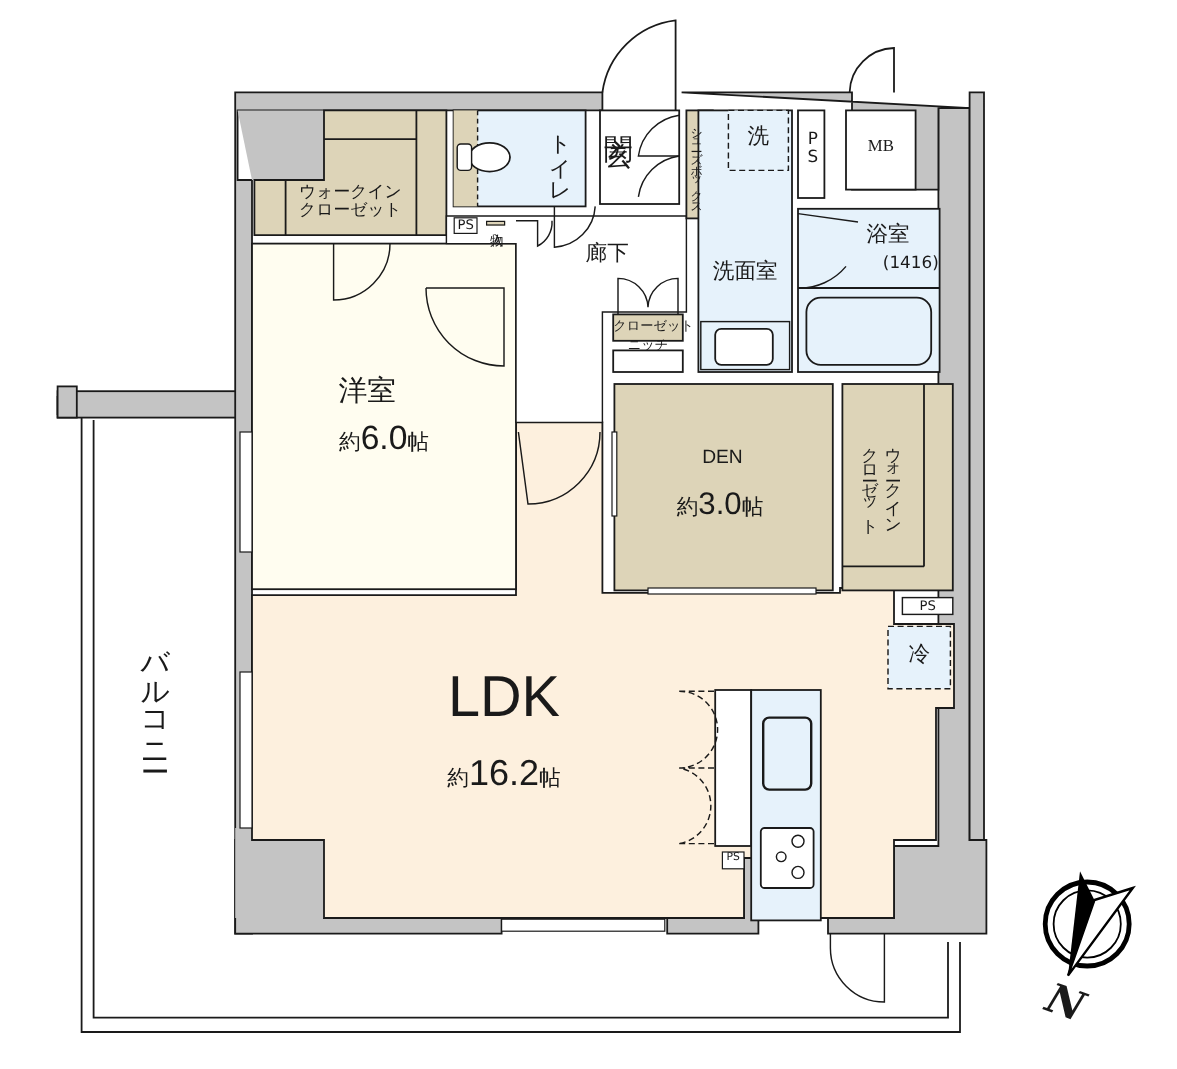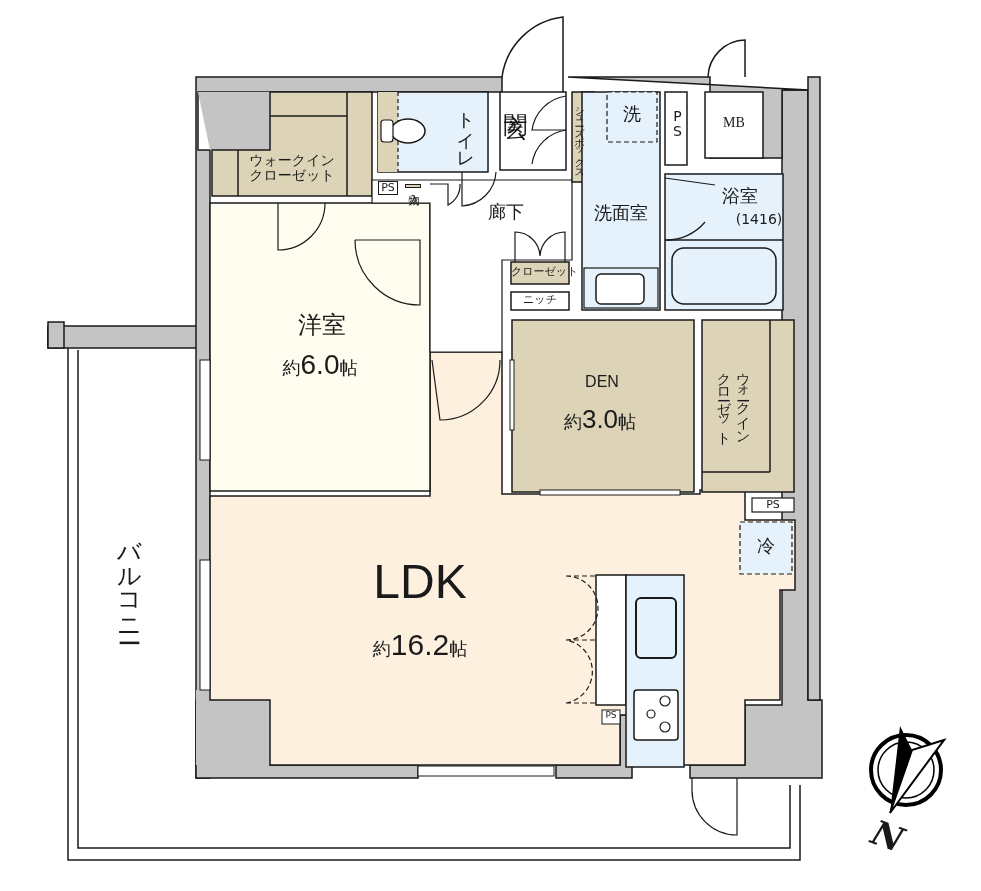--- a/index.html
+++ b/index.html
@@ -122,21 +122,21 @@
 
   <g fill="#ffffff" stroke="#1a1a1a" stroke-width="1">
     <rect x="200" y="360" width="10" height="100"></rect>
     <rect x="200" y="560" width="10" height="130"></rect>
     <rect x="418" y="766" width="136" height="10"></rect>
     <rect x="510" y="360" width="4" height="70"></rect>
     <rect x="540" y="490" width="140" height="5"></rect>
   </g>
 </svg>
 
-<div class="lbl mid" style="left:272px;top:312px;width:100px;text-align:center;">洋室</div>
+<div class="lbl mid" style="left:256px;top:312px;width:100px;text-align:center;">洋室</div>
 <div class="lbl" style="left:240px;top:350px;width:160px;">
   <span class="sm">約</span><span class="num" style="font-size:28px;">6.0</span><span class="sm">帖</span>
 </div>
 
 <div class="lbl num" style="left:370px;top:556px;width:100px;font-size:48px;">LDK</div>
 <div class="lbl" style="left:340px;top:628px;width:160px;">
   <span class="sm">約</span><span class="num" style="font-size:30px;">16.2</span><span class="sm">帖</span>
 </div>
 
 <div class="lbl num" style="left:552px;top:373px;width:100px;font-size:16px;">DEN</div>
@@ -155,24 +155,24 @@
 </div>
 
 <div class="lbl sm vert" style="left:456px;top:100px;">トイレ</div>
 <div class="lbl mid vert" style="left:502px;top:96px;">玄関</div>
 <div class="lbl xxs vert" style="left:574px;top:96px;height:80px;font-size:10px;">シューズボックス</div>
 <div class="lbl sm" style="left:612px;top:104px;width:40px;">洗</div>
 <div class="lbl xs vert" style="left:669px;top:108px;">PS</div>
 <div class="lbl xs" style="left:708px;top:115px;width:52px;font-family:Liberation Serif, serif;">MB</div>
 <div class="lbl sm" style="left:700px;top:186px;width:80px;">浴室</div>
 <div class="lbl xs" style="left:719px;top:212px;width:80px;">(1416)</div>
-<div class="lbl sm" style="left:580px;top:203px;width:82px;">洗面室</div>
+<div class="lbl sm" style="left:580px;top:217px;width:82px;">洗面室</div>
 <div class="lbl sm" style="left:476px;top:202px;width:60px;">廊下</div>
 <div class="lbl xxs" style="left:511px;top:266px;width:58px;">クローゼット</div>
-<div class="lbl xxs" style="left:511px;top:294px;width:58px;">ニッチ</div>
+<div class="lbl xxs" style="left:511px;top:282px;width:58px;">ニッチ</div>
 <div class="lbl xxs vert" style="left:405px;top:184px;background:#ddd4b8;border:1px solid #1a1a1a;padding:1px;">物入</div>
 <div class="lbl xxs" style="left:378px;top:181px;width:18px;border:1px solid #1a1a1a;background:#fff;">PS</div>
 <div class="lbl xxs" style="left:752px;top:499px;width:42px;">PS</div>
 <div class="lbl xxs" style="left:602px;top:711px;width:18px;font-size:9px;">PS</div>
 <div class="lbl sm" style="left:746px;top:536px;width:40px;">冷</div>
 <div class="lbl mid vert" style="left:116px;top:525px;">バルコニー</div>
 
 <div style="position:absolute;left:862px;top:718px;width:90px;height:140px;">
   <svg width="90" height="140" viewBox="0 0 90 140">
     <circle cx="44" cy="52" r="35" fill="none" stroke="#000" stroke-width="4"></circle>

